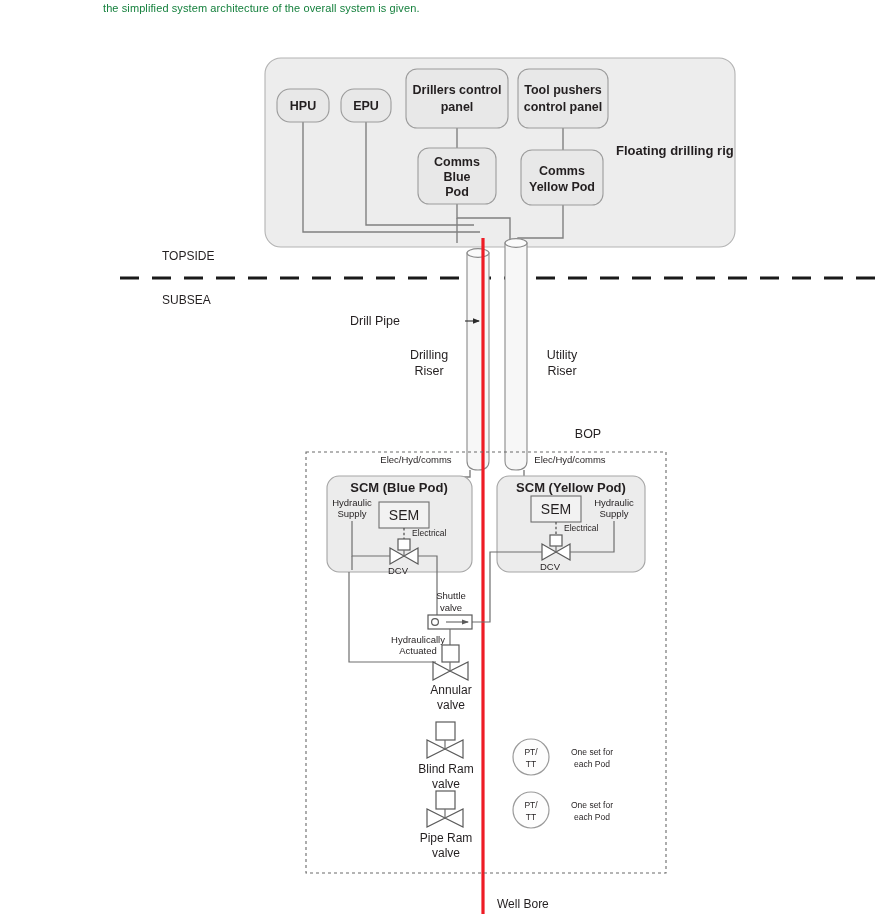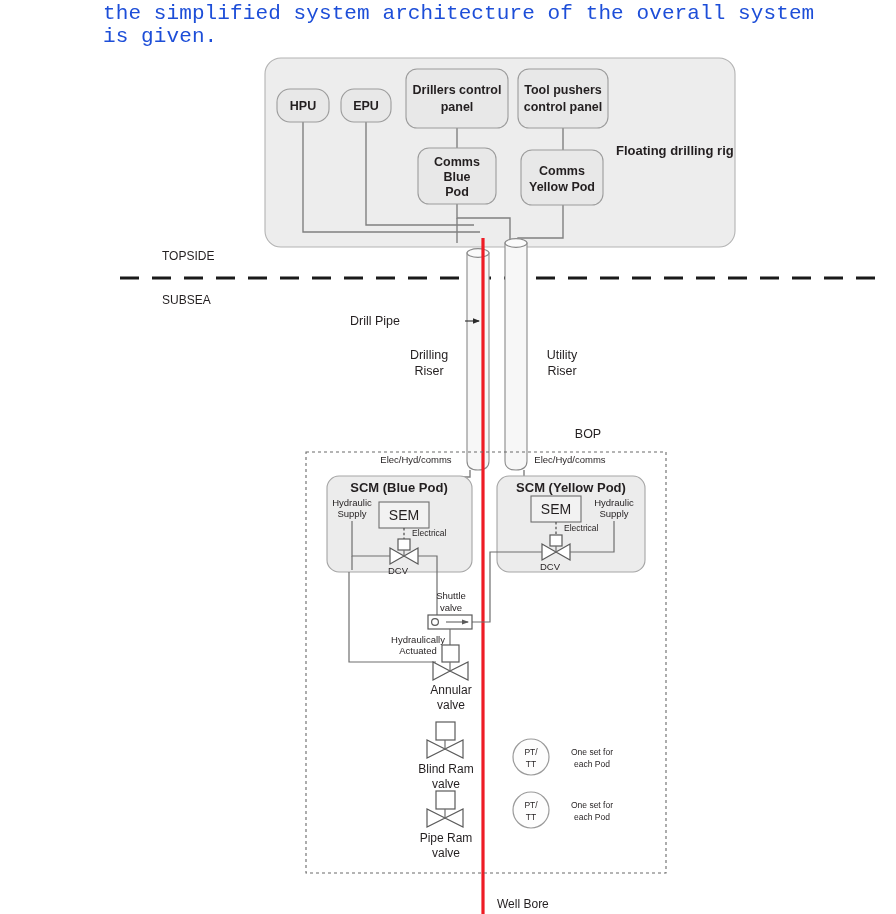--- a/index.html
+++ b/index.html
@@ -2,21 +2,21 @@
 <html><head>
 <meta charset="utf-8">
 <style>
   html,body{margin:0;padding:0;background:#ffffff;}
   body{width:896px;height:914px;position:relative;
        font-family:"Liberation Sans",sans-serif;color:#231f20;overflow:hidden;}
 
   
   #intro-text{
     position:absolute;left:103px;top:2px;width:720px;
-    font-family:Liberation Mono, monospace;font-size:21px;color:#1d4ed8;
+    font-family:Liberation Sans, sans-serif;font-size:11px;color:#15803d;
     letter-spacing:.1px;
   }
 
   
   #diagram{position:absolute;left:0;top:0;width:896px;height:914px;}
 
   .rig-box{fill:#ededed;stroke:#b3b3b3;stroke-width:1.1;}
   .node-box{fill:#e8e8e8;stroke:#9c9c9c;stroke-width:1.1;}
   .pod-box{fill:#ececec;stroke:#a5a5a5;stroke-width:1.1;}
   .sem-box{fill:#f2f2f2;stroke:#6e6e6e;stroke-width:1.1;}

